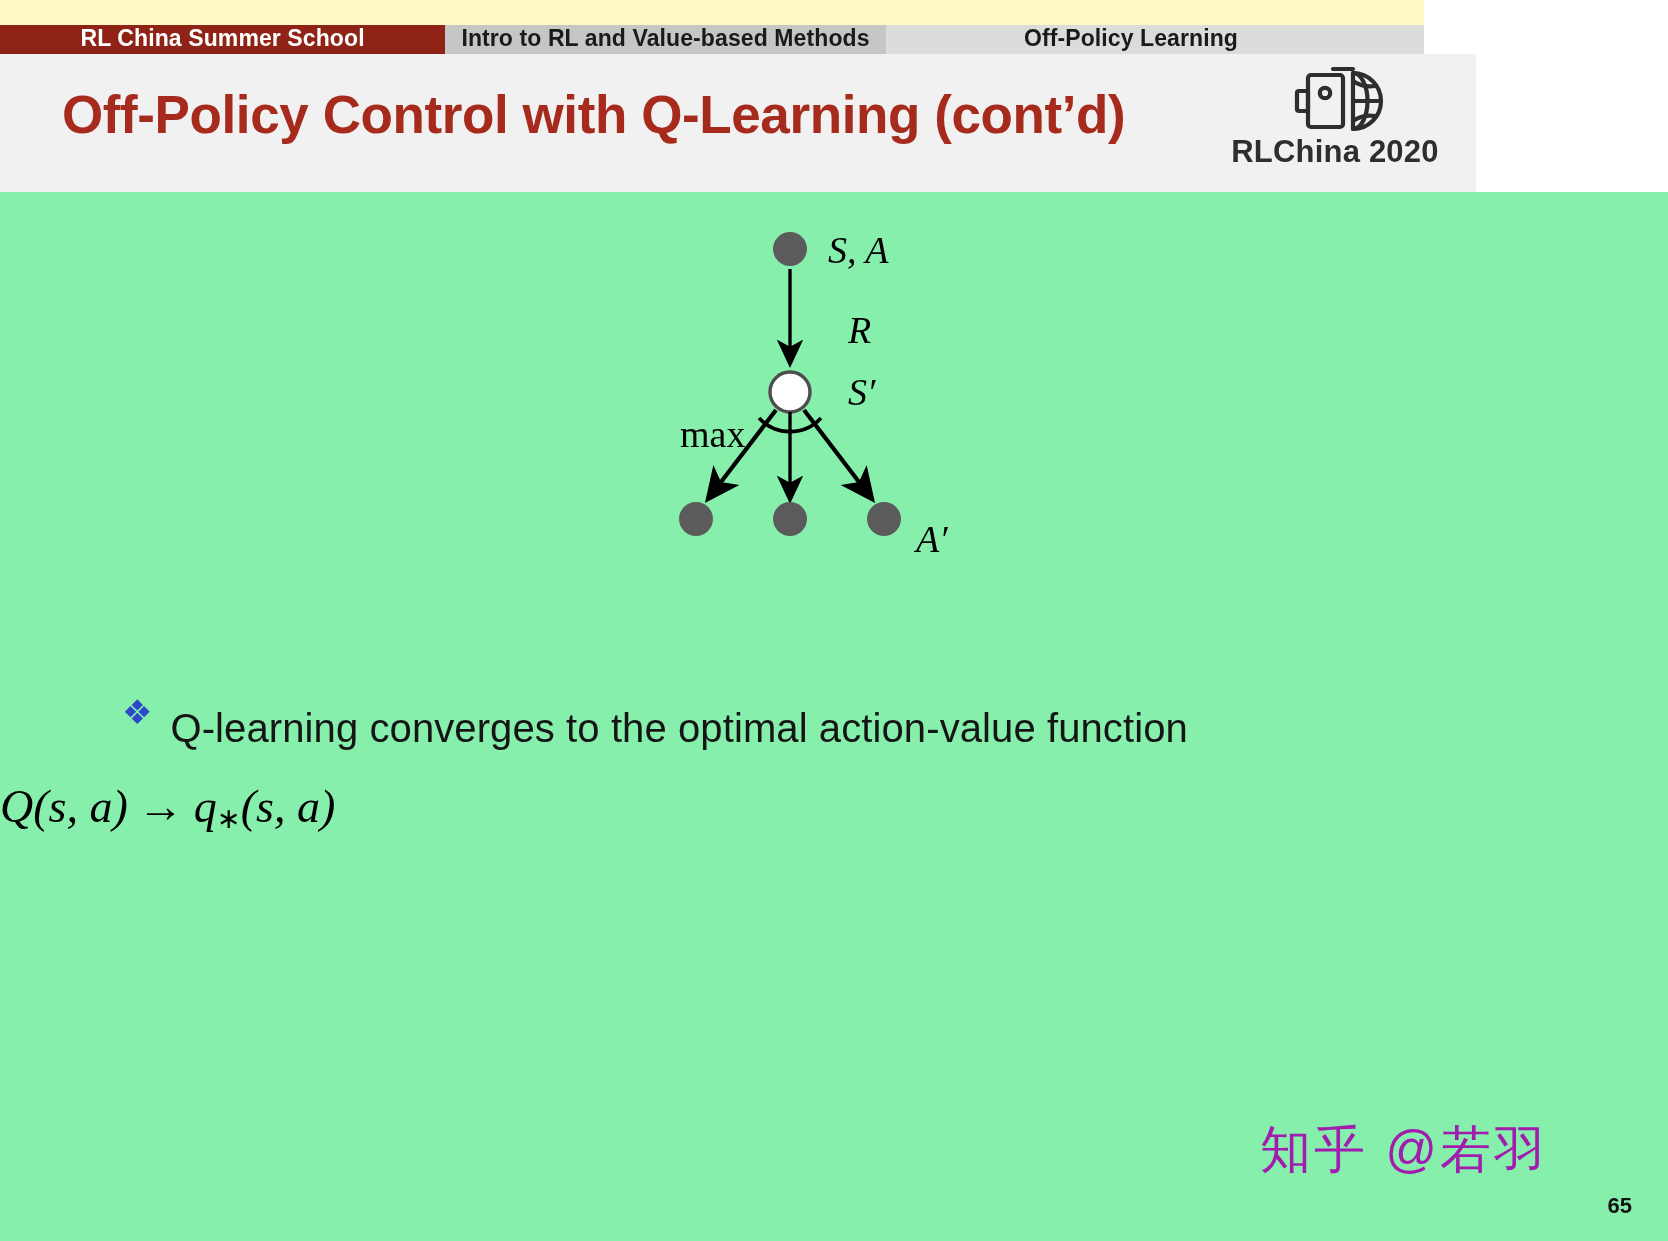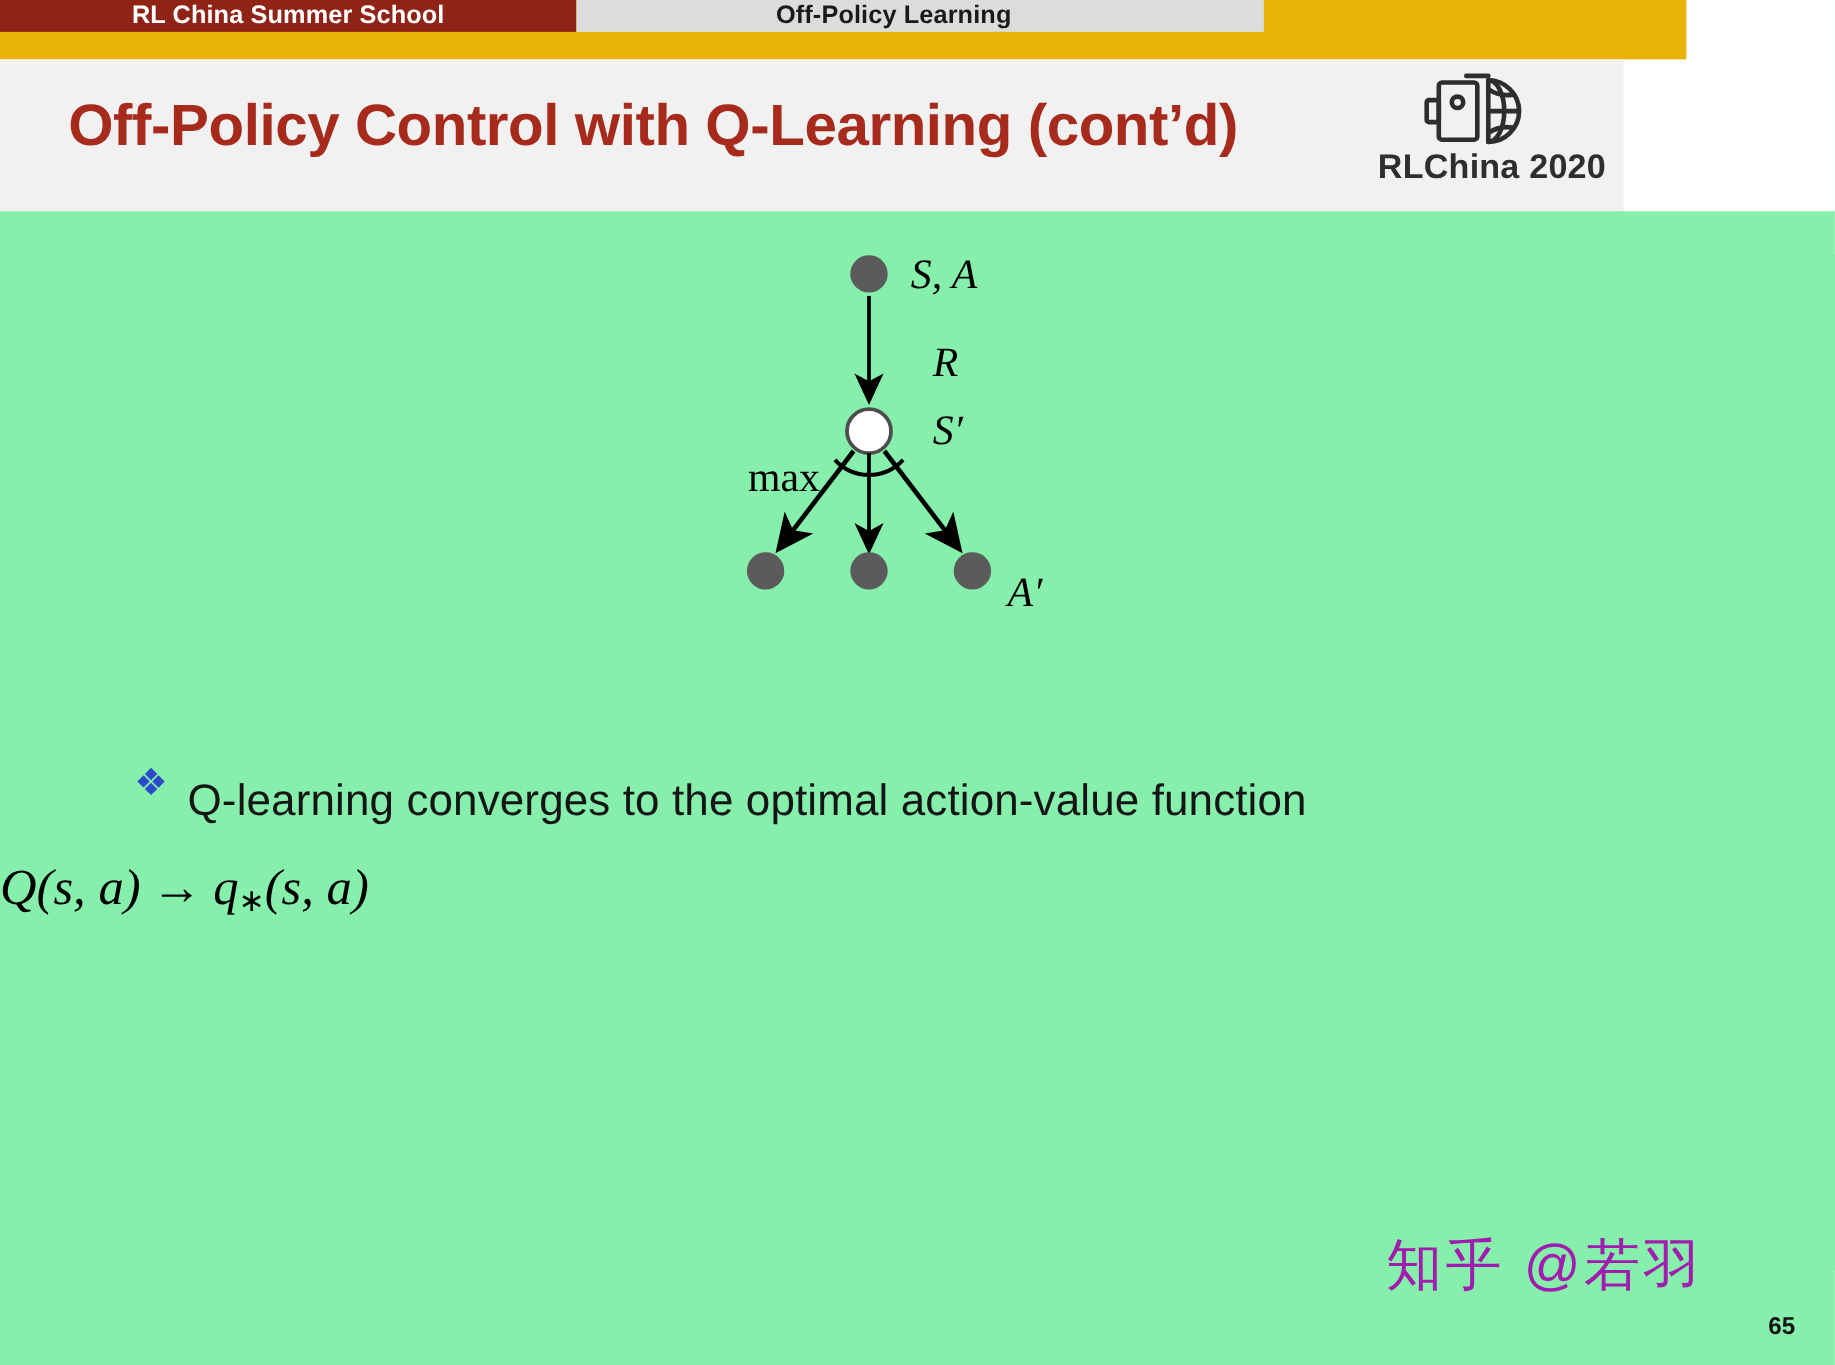--- a/index.html
+++ b/index.html
@@ -14,25 +14,25 @@
     overflow: hidden;
     font-family: "Liberation Sans", sans-serif;
     -webkit-font-smoothing: antialiased;
   }
 
   
   #nav-strip {
     position: absolute;
     left: 0;
     top: 0;
-    width: 1533px;
+    width: 1424px;
     height: 54px;
     display: flex;
-    align-items: flex-start;
-    background: #eab308;
+    align-items: flex-end;
+    background: #fef9c3;
   }
   .nav-tab {
     display: flex;
     align-items: center;
     justify-content: center;
     font-weight: bold;
     font-size: 23px;
     letter-spacing: .1px;
     white-space: nowrap;
     box-sizing: border-box;
@@ -92,21 +92,20 @@
     display: flex;
     align-items: center;
     justify-content: center;
   }
   #brand-name {
     font-size: 31px;
     font-weight: bold;
     color: #2e2e2e;
     letter-spacing: .2px;
     margin-top: -4px;
-    text-align: right;
   }
 
   
   #content {
     position: absolute;
     left: 0;
     top: 192px;
     width: 1668px;
     height: 1049px;
     background: #86efac;
@@ -191,20 +190,21 @@
     font-size: 22px;
     font-weight: bold;
     color: #121212;
   }
 </style>
 </head>
 <body>
 
 <div id="nav-strip">
   <div class="nav-tab" id="nav-tab-school">RL China Summer School</div>
+  <div class="nav-tab" id="nav-tab-intro">Intro to RL and Value-based Methods</div>
   <div class="nav-tab" id="nav-tab-offpolicy">Off-Policy Learning</div>
 </div>
 
 <div id="title-band">
   <div id="slide-title">Off-Policy Control with Q-Learning (cont’d)</div>
 
   <div id="brand-block">
     <div id="brand-mark">
       <svg width="104" height="76" viewBox="0 0 104 76" aria-hidden="true">
         <g fill="none" stroke="#2e2e2e" stroke-width="4.2" stroke-linecap="round" stroke-linejoin="round">

